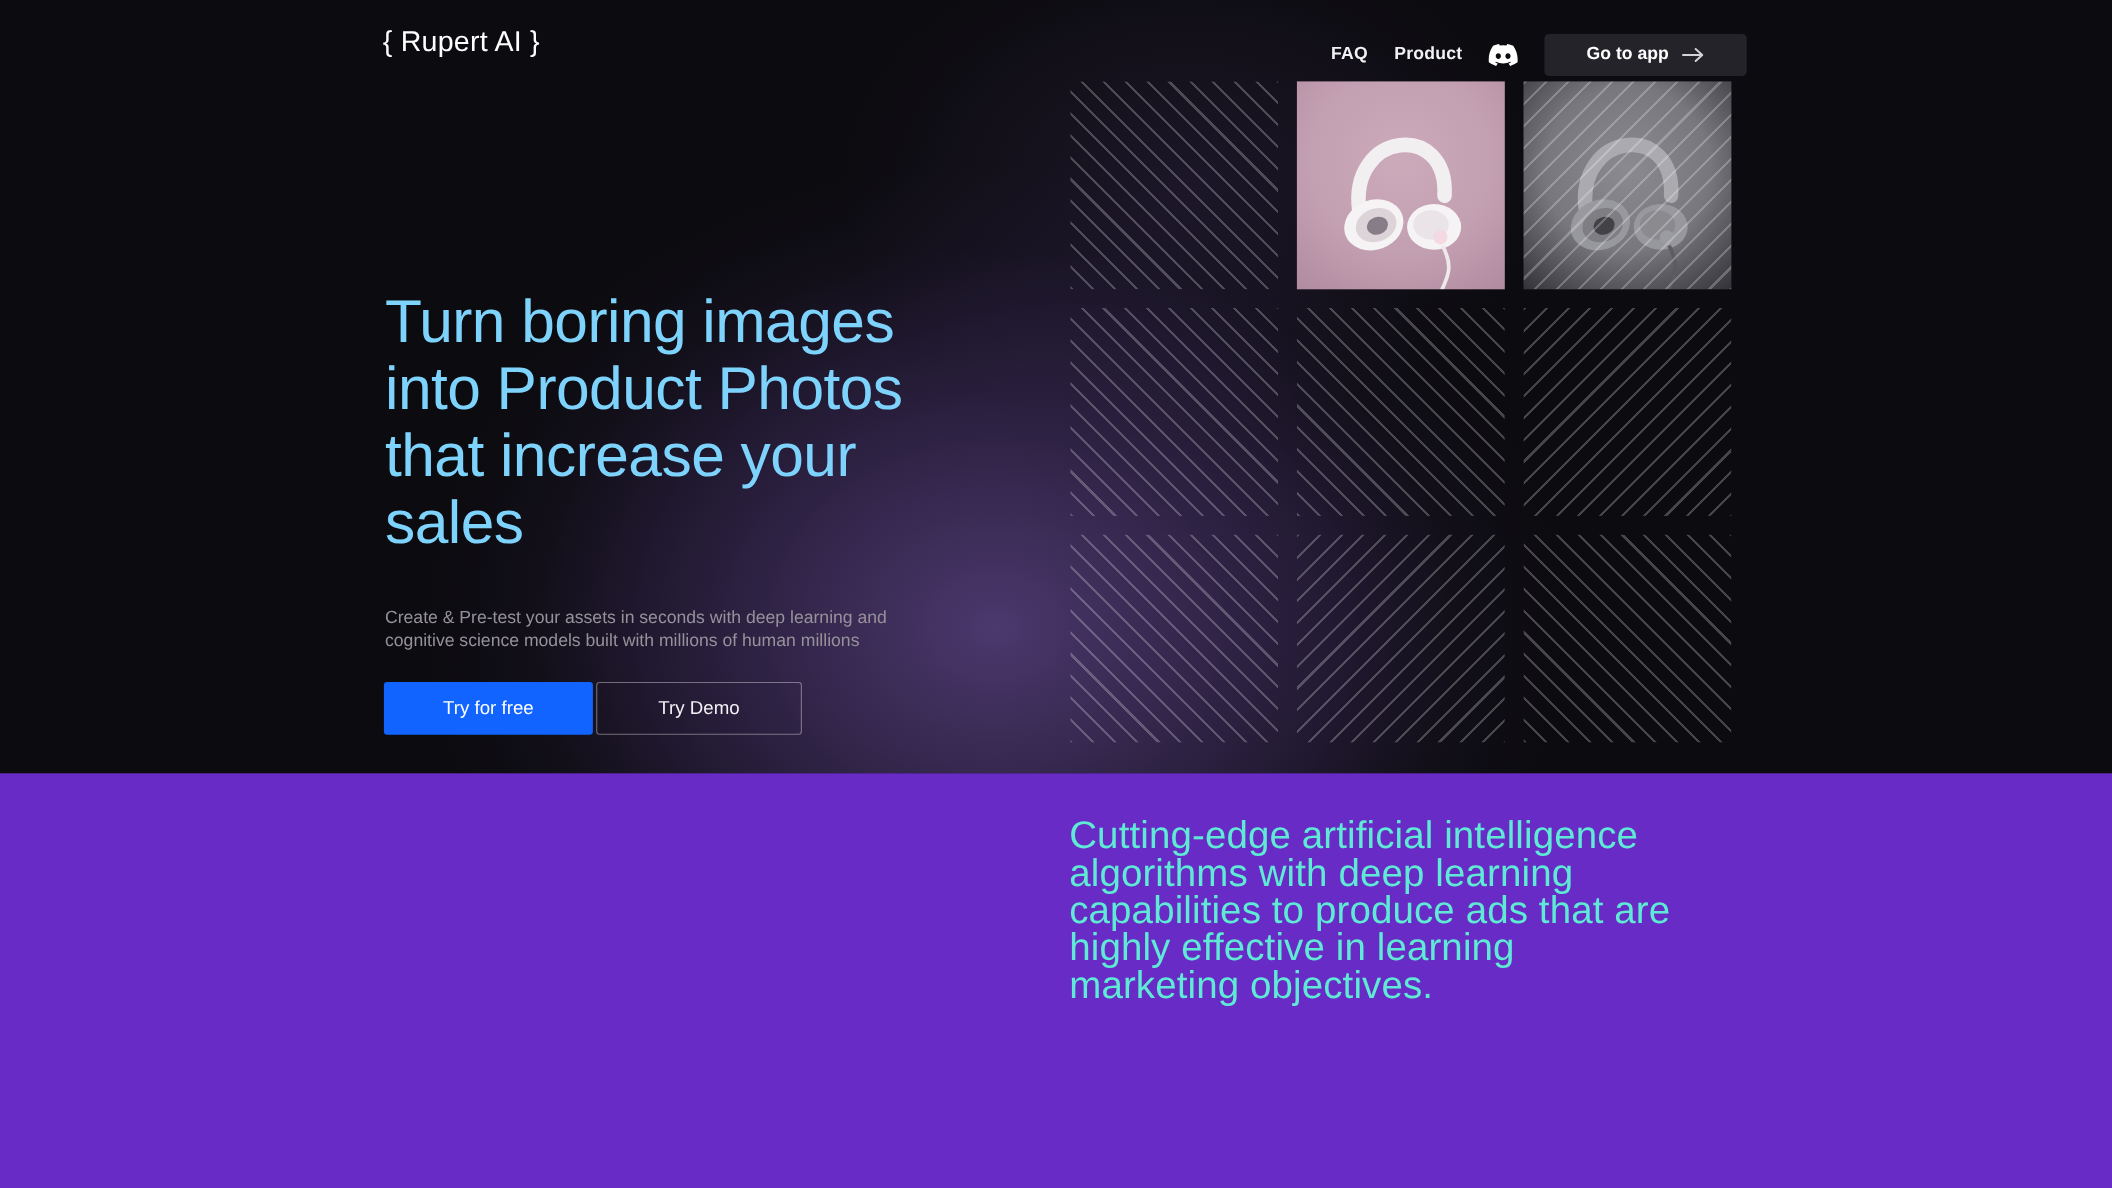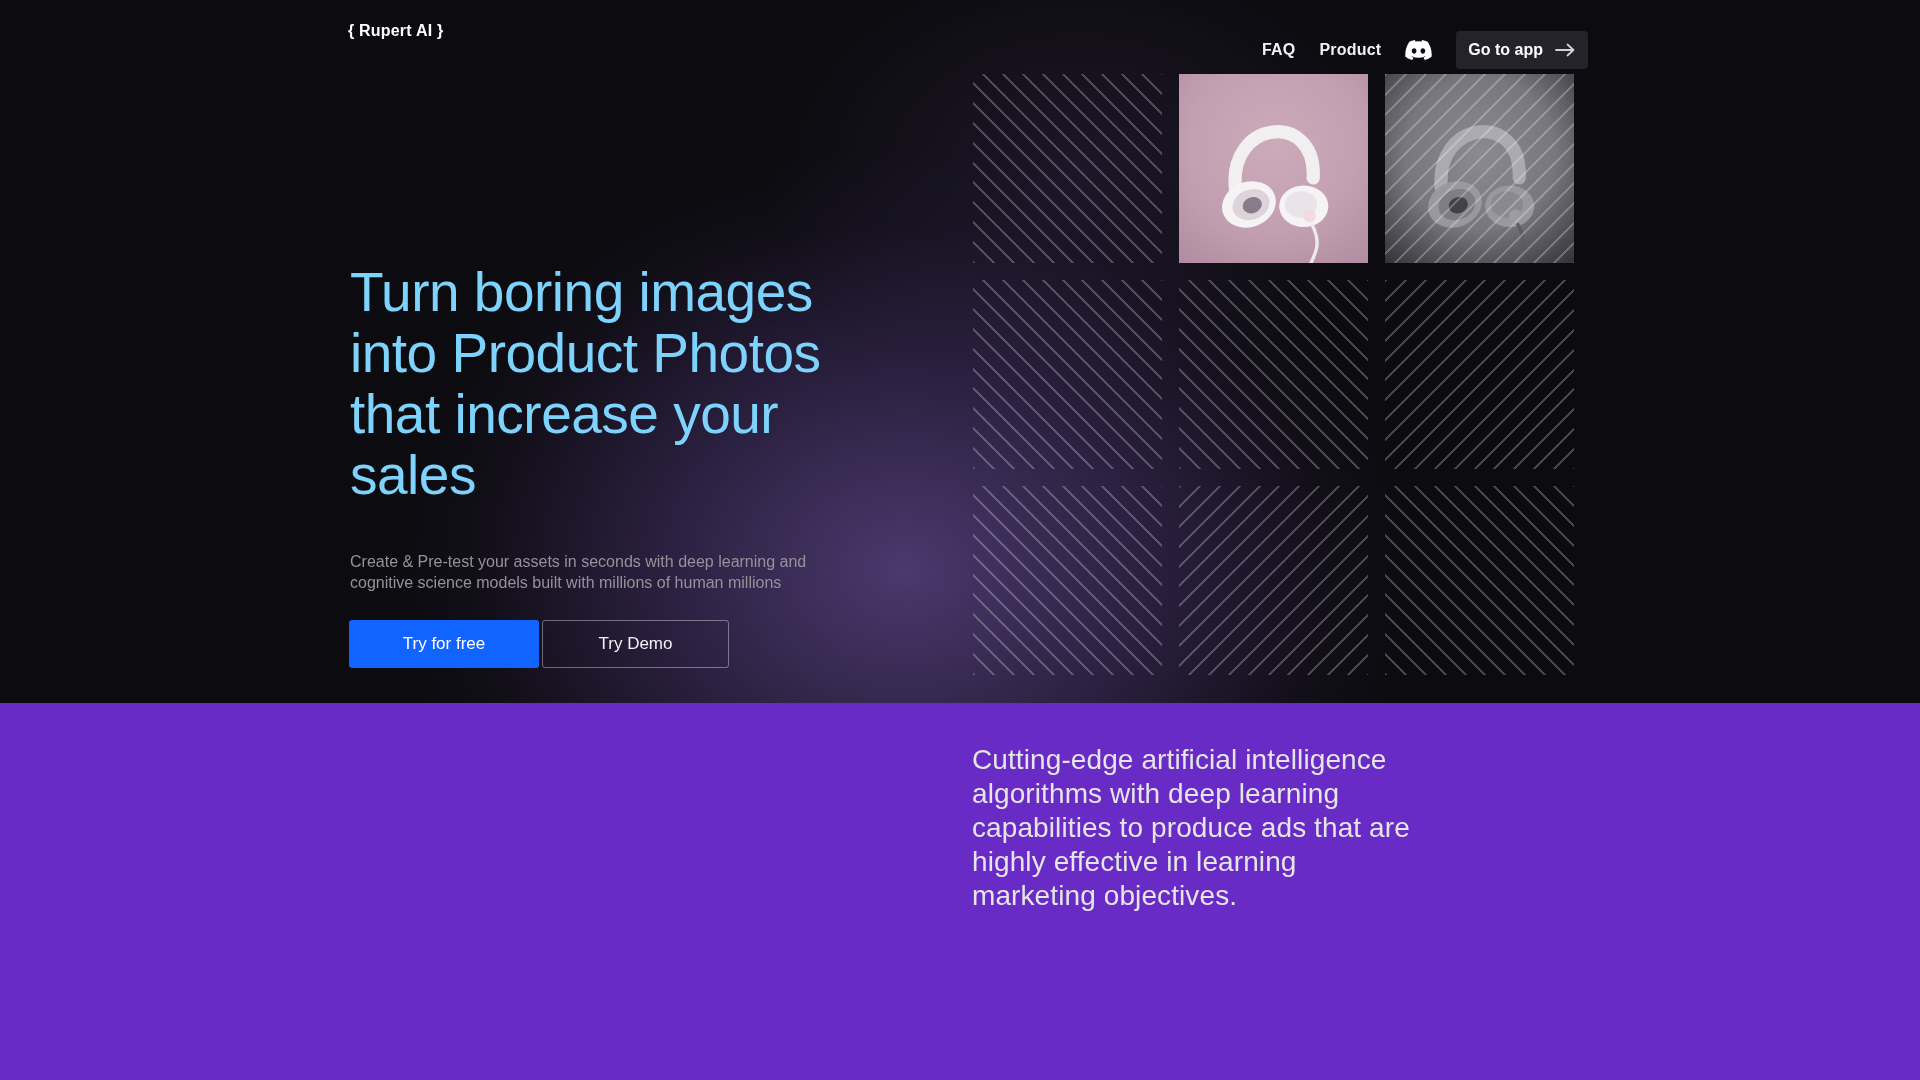--- a/index.html
+++ b/index.html
@@ -24,37 +24,37 @@
         rgba(0,0,0,0) 78%),
       radial-gradient(ellipse 420px 300px at 1080px 170px,
         rgba(86,64,132,0.22) 0%, rgba(0,0,0,0) 75%),
       #0c0b0f;
   }
 
   
   .header { position:absolute; left:0; top:0; width:1920px; height:70px; }
   .logo {
     position:absolute; left:348px; top:22px;
-    font-size:16px; font-weight:700; letter-spacing:0.2px; color:#ffffff;
+    font-size:26px; font-weight:400; letter-spacing:0.2px; color:#ffffff;
     cursor:pointer; white-space:nowrap;
   }
   .nav {
     position:absolute; right:332px; top:0; height:70px;
     display:flex; align-items:center; gap:24px;margin-top:15px;
   }
   .nav a {
     color:#f2f1f4; text-decoration:none; font-size:16px; font-weight:700;
     letter-spacing:0.2px; cursor:pointer;
   }
   .discord { display:flex; align-items:center; cursor:pointer; }
   .btn-app {
     display:flex; align-items:center; gap:12px;
     background:#242329; color:#ffffff;
     border:none; border-radius:4px;
-    height:38px; padding:0 12px;
+    height:38px; padding:0 38px;
     font-family:"Liberation Sans", sans-serif;
     font-size:16px; font-weight:700; cursor:pointer;
   }
 
   
   .hero-heading {
     position:absolute; left:350px; top:262px;
     font-size:55px; line-height:61px; font-weight:300;
     letter-spacing:-0.5px; color:#7dd3fc;
   }
@@ -127,22 +127,22 @@
   .gray .hp-cable{ stroke:#5d5c62; }
   .gray svg { opacity:0.92; }
 
   
   .feature {
     position:absolute; left:0; top:703px; width:1920px; height:377px;
     background:#692bc6;
   }
   .feature-text {
     position:absolute; left:972px; top:40px;
-    font-size:28px; line-height:34px; font-weight:400;
-    color:#e5e5e5; letter-spacing:0.1px;
+    font-size:35px; line-height:34px; font-weight:400;
+    color:#5eead4; letter-spacing:0.1px;
   }
   .feature-text span { display:block; }
 </style>
 </head>
 <body>
 
 <div class="page">
 
   <div class="hero-bg"></div>
 

